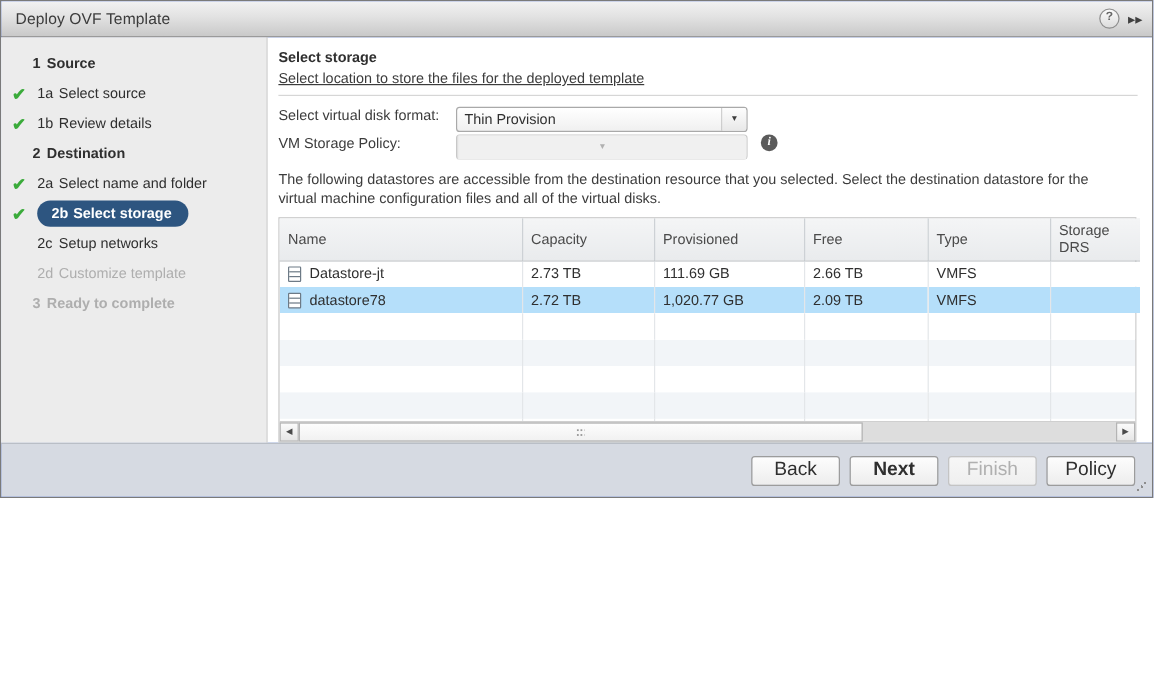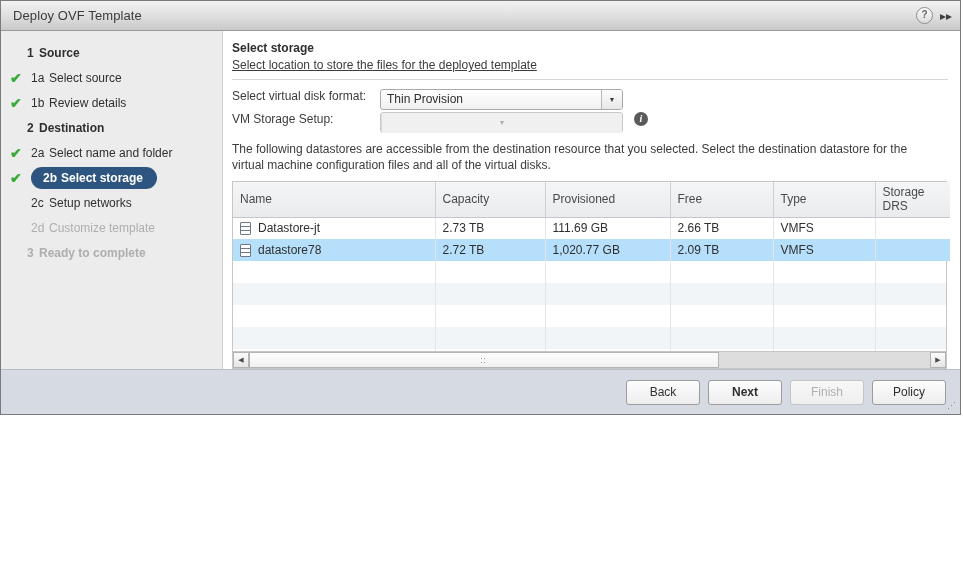--- a/index.html
+++ b/index.html
@@ -356,21 +356,21 @@
     position: relative;
     box-sizing: border-box;
   }
   .btn {
     min-width: 74px;
     height: 25px;
     margin-left: 8px;
     border: 1px solid #9c9c9c;
     border-radius: 3px;
     background: linear-gradient(to bottom,#fdfdfd,#ededed);
-    font-size: 12px;
+    font-size: 16px;
     color: #2f2f2f;
     font-family: "Liberation Sans", sans-serif;
     cursor: pointer;
     padding: 2px 12px;
   }
   .btn.primary { font-weight: bold; }
   .btn.disabled {
     color: #b0b0b0;
     border-color: #c4c4c4;
     background: linear-gradient(to bottom,#f7f7f7,#efefef);
@@ -470,21 +470,21 @@
 
       <div class="form-row">
         <div class="form-label">Select virtual disk format:</div>
         <div class="select-box">
           <div class="select-value">Thin Provision</div>
           <div class="select-arrow">▼</div>
         </div>
       </div>
 
       <div class="form-row">
-        <div class="form-label">VM Storage Setup:</div>
+        <div class="form-label">VM Storage Policy:</div>
         <div class="select-box disabled">
           <div class="select-value">None</div>
           <div class="select-arrow">▼</div>
         </div>
         <div class="info-icon">i</div>
       </div>
 
       <div id="desc">The following datastores are accessible from the destination resource that you selected. Select the destination datastore for the virtual machine configuration files and all of the virtual disks.</div>
 
       <div id="table-wrap">

